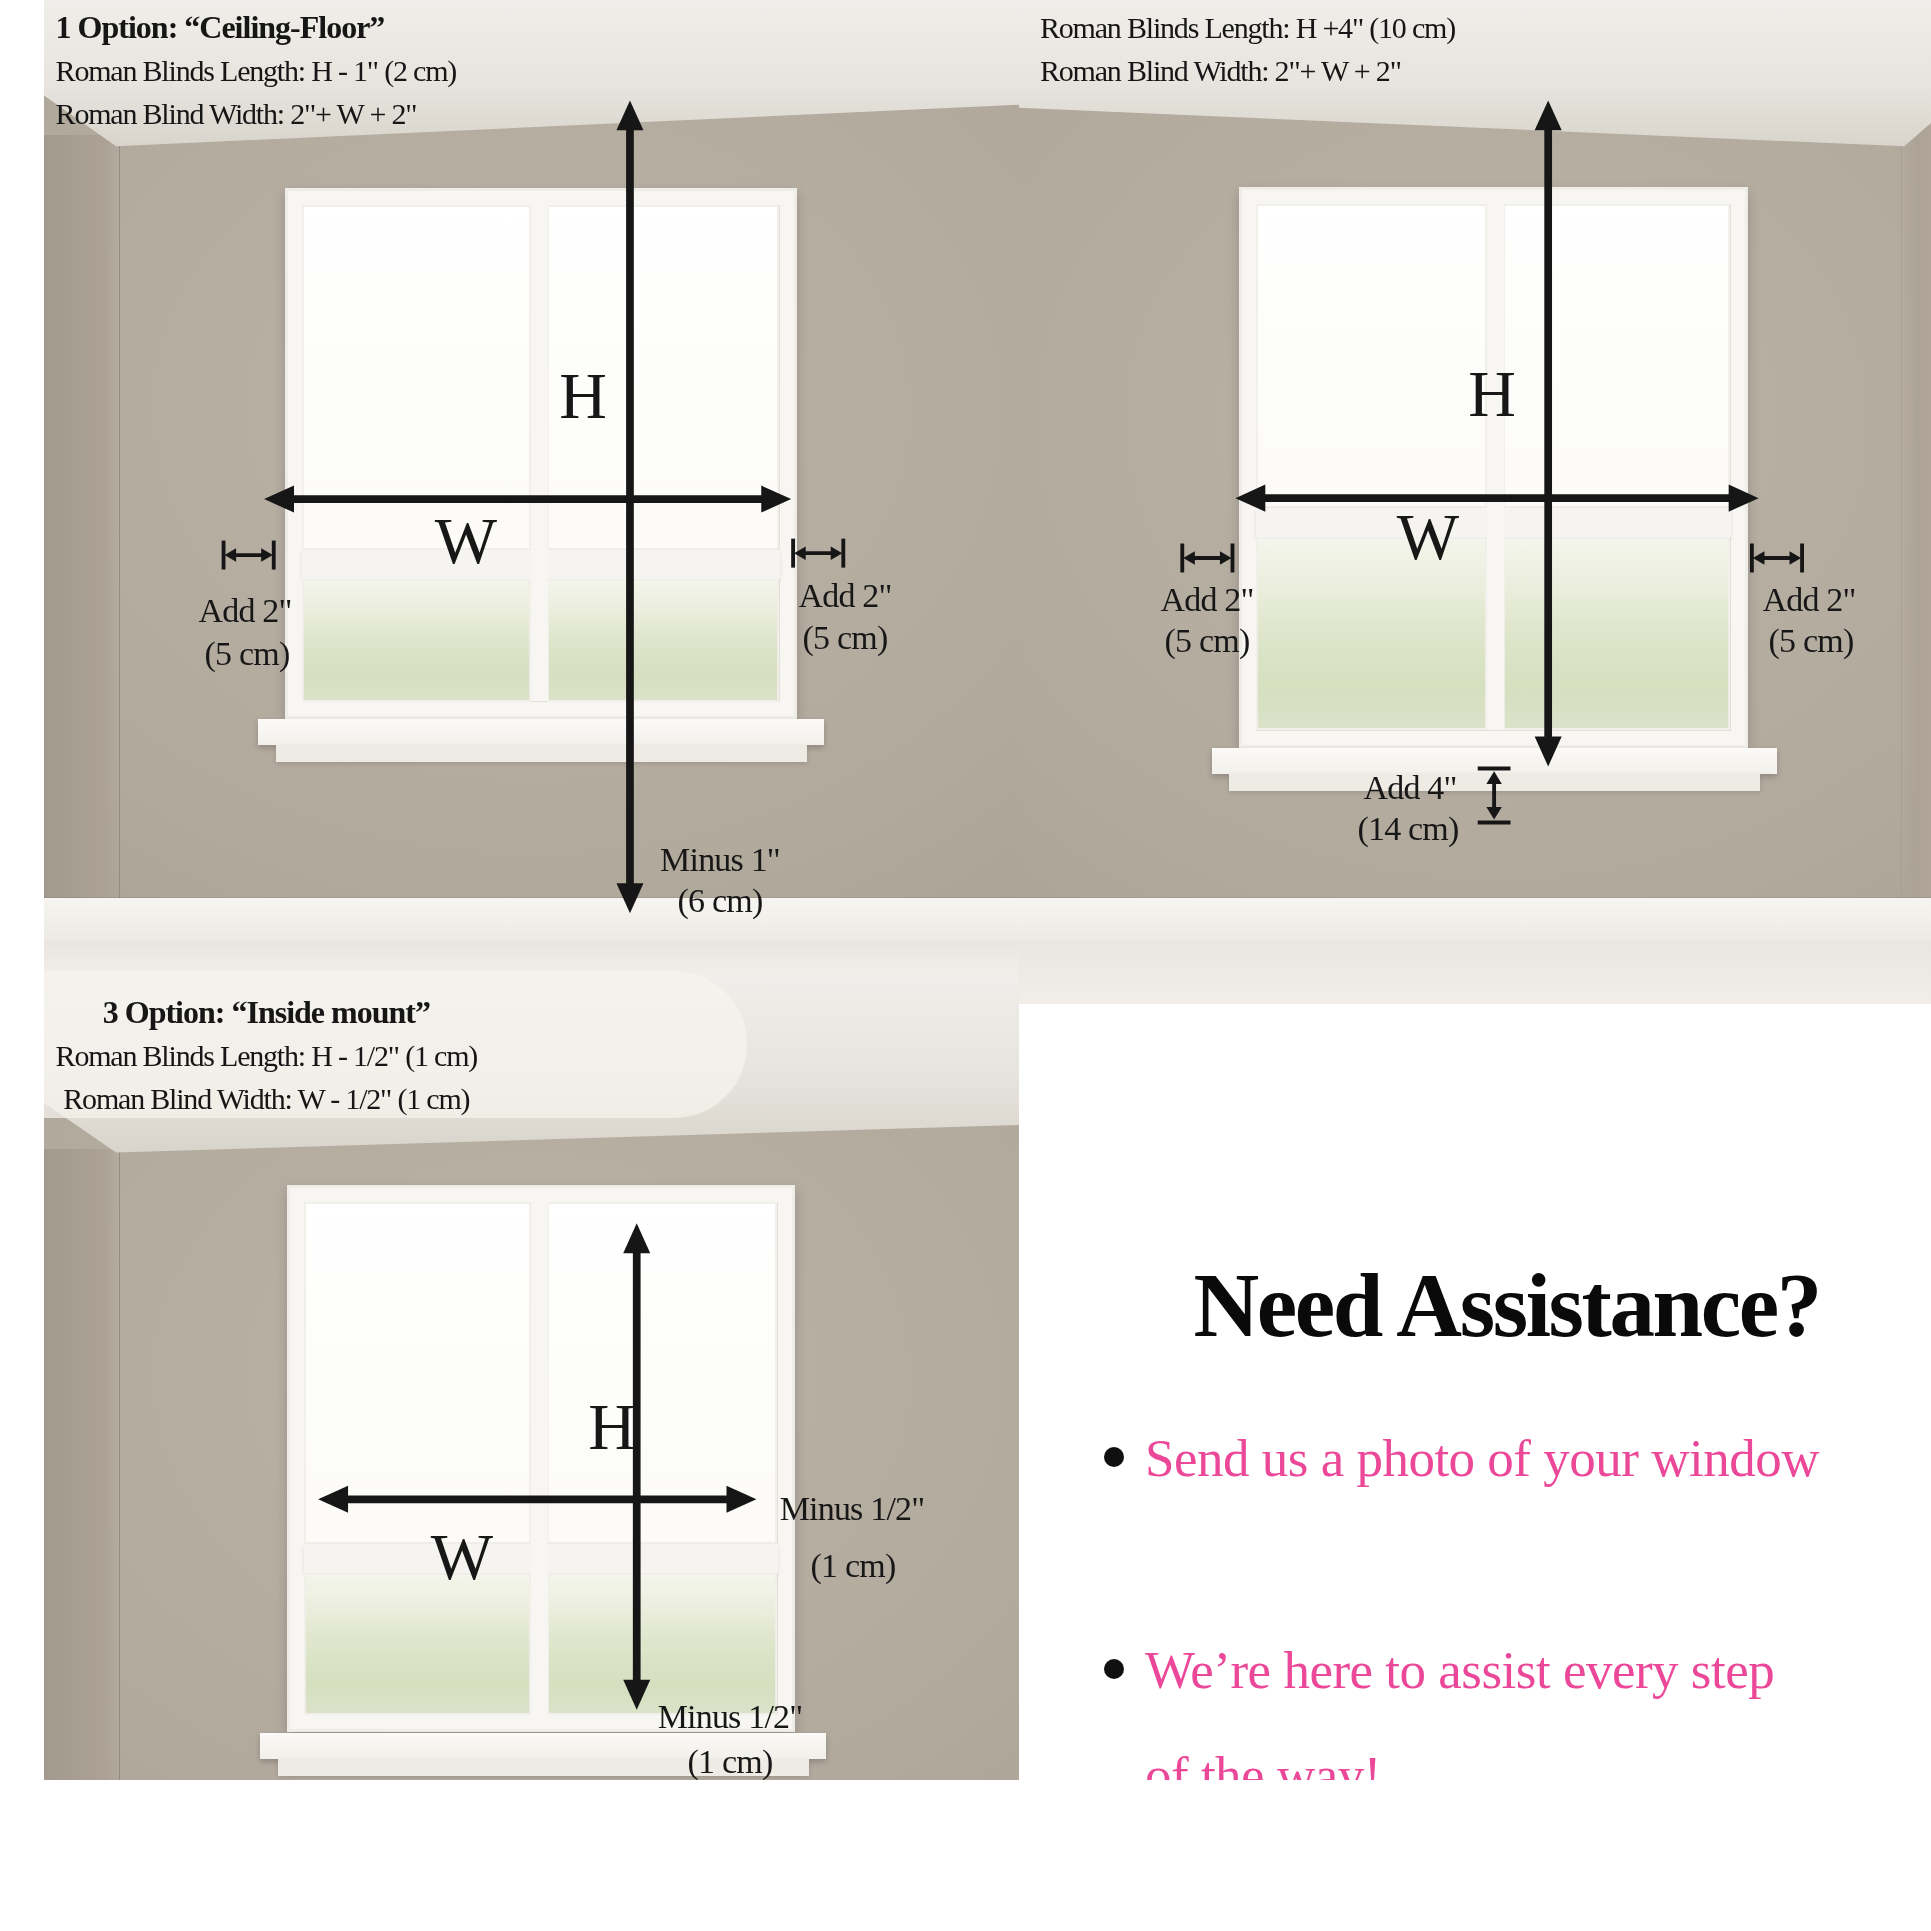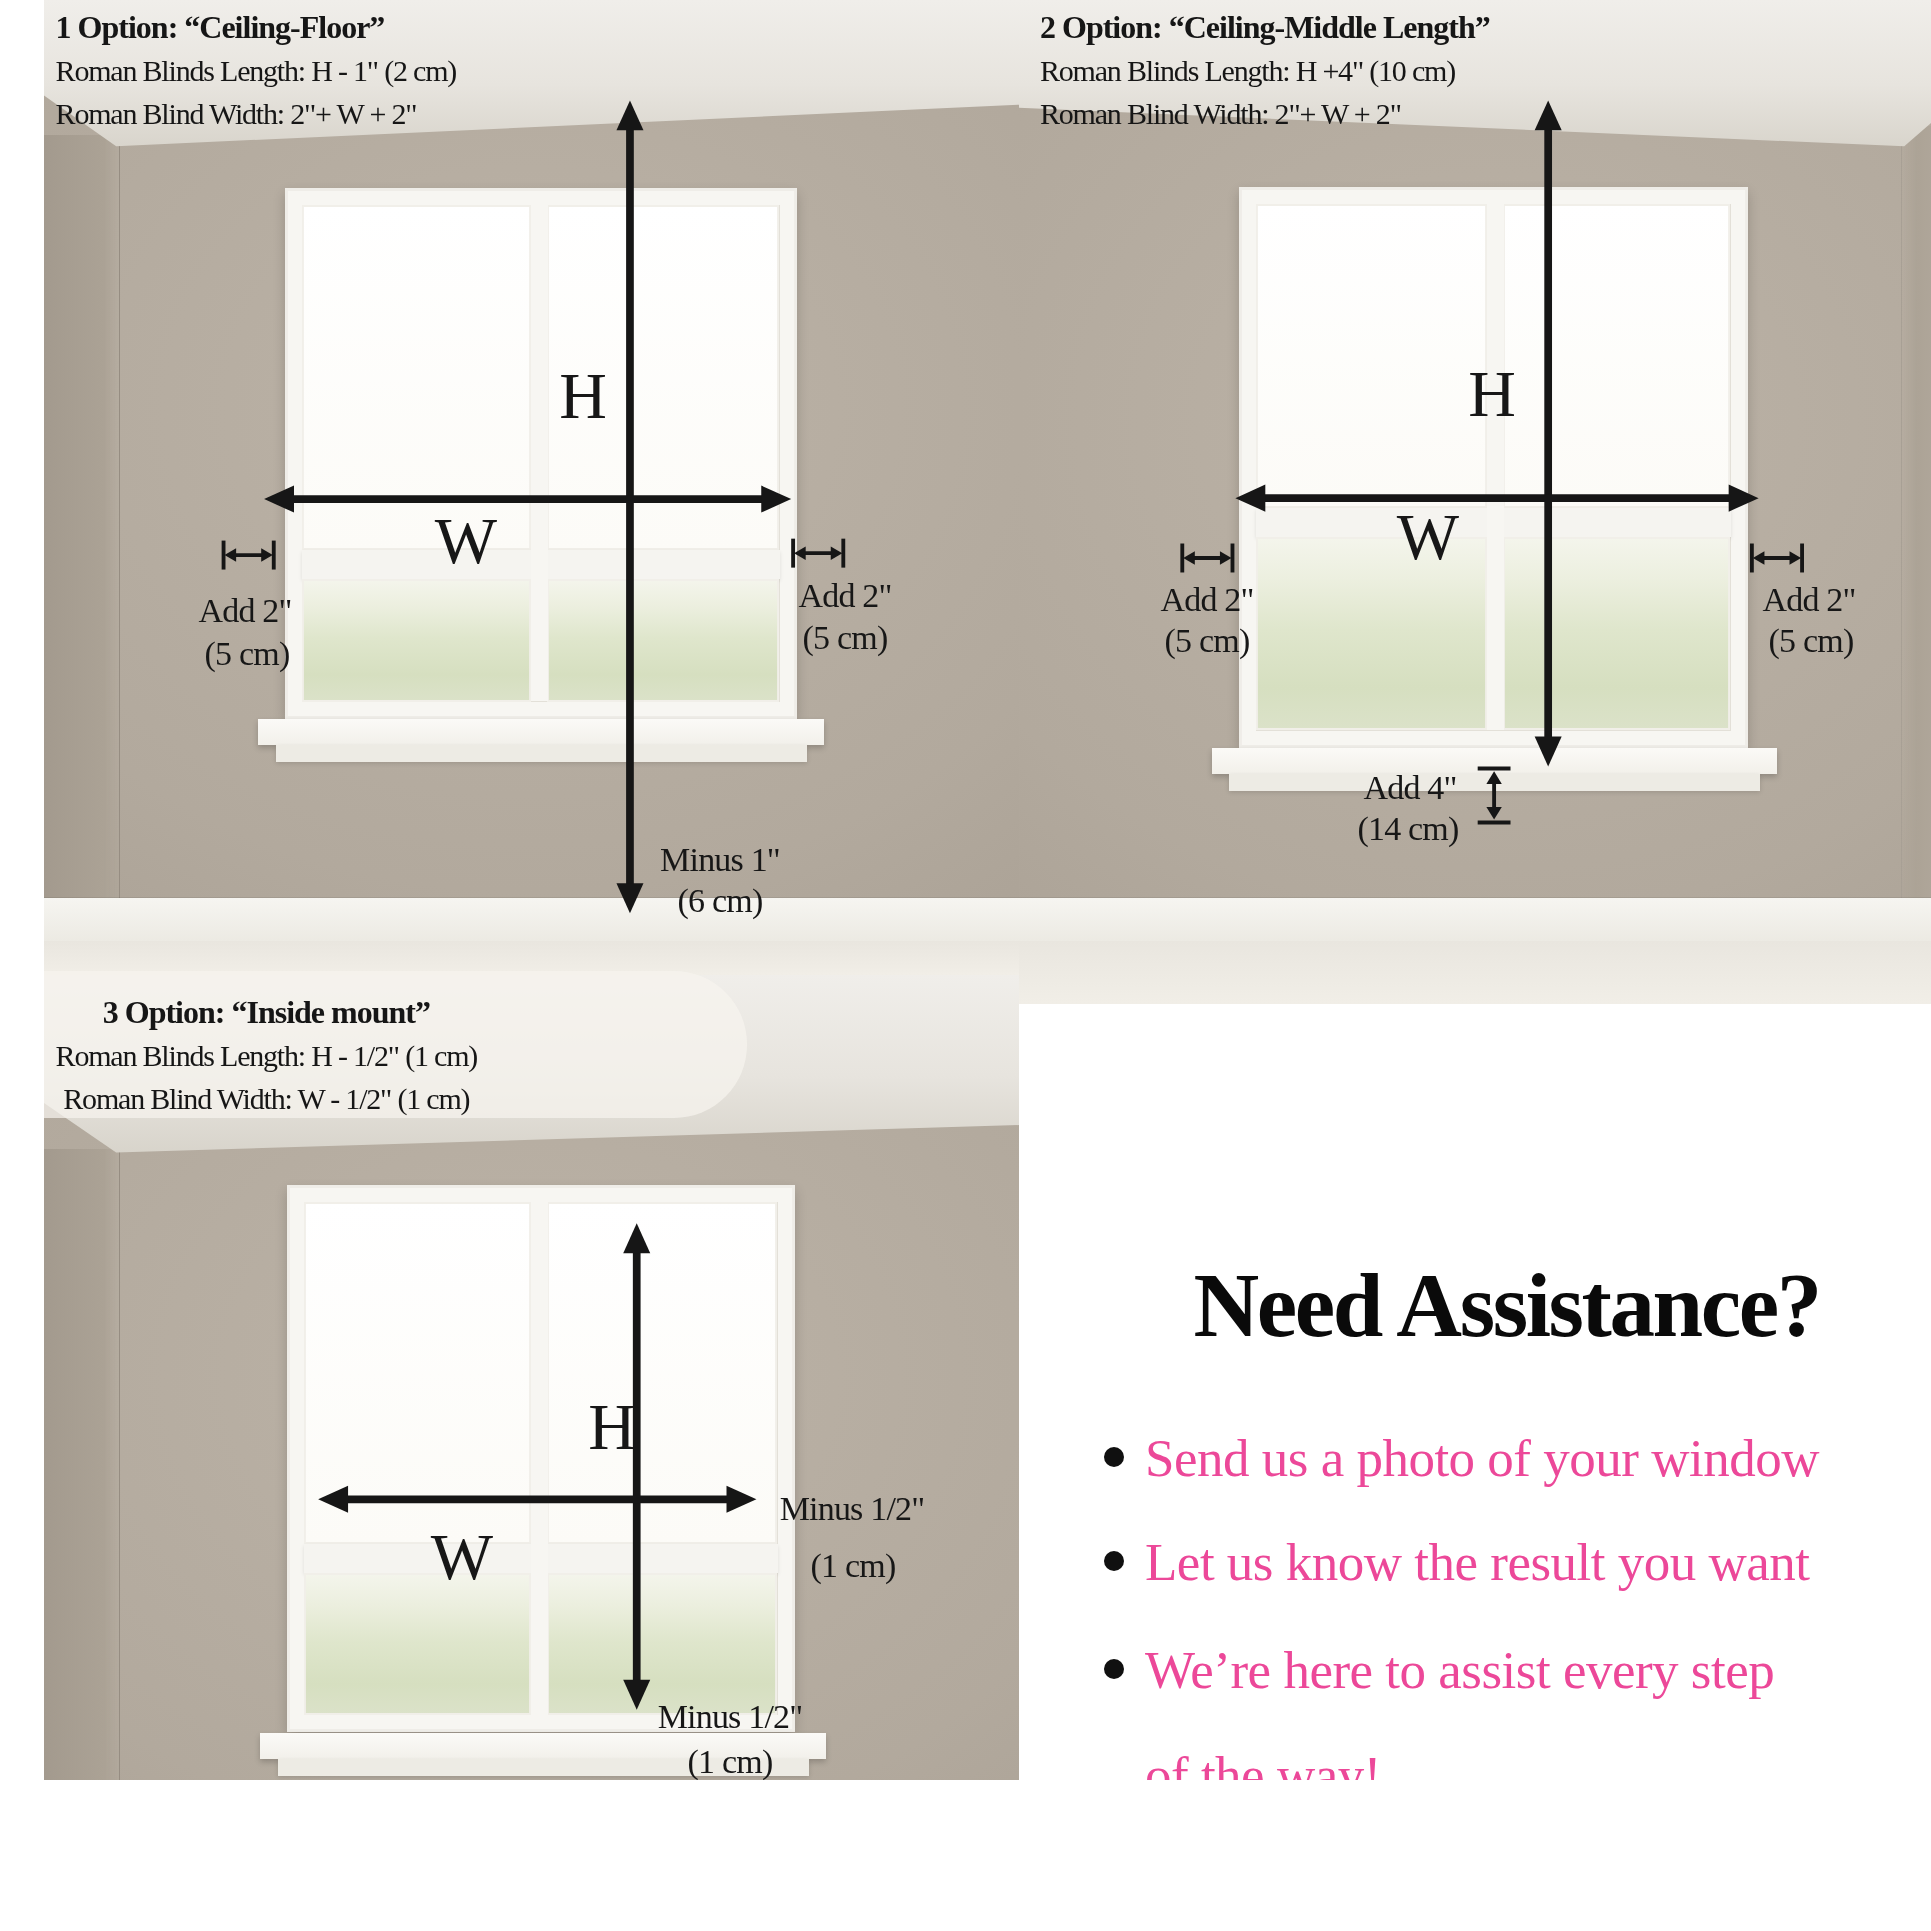--- a/index.html
+++ b/index.html
@@ -169,21 +169,20 @@
       <g stroke="#161616" fill="#161616">
         <line x1="475" y1="796" x2="509" y2="796" stroke-width="4"></line>
         <line x1="475" y1="852" x2="509" y2="852" stroke-width="4"></line>
         <line x1="492" y1="806" x2="492" y2="842" stroke-width="4"></line>
         <polygon points="492,799 484,812 500,812" stroke="none"></polygon>
         <polygon points="492,849 484,836 500,836" stroke="none"></polygon>
       </g>
     </svg>
 
     <div class="caption" style="left:21px;top:5.8px;">
-      <div class="b">2 Option: “Ceiling-Middle Length”</div>
       <div>Roman Blinds Length: H +4" (10 cm)</div>
       <div>Roman Blind Width: 2"+ W + 2"</div>
     </div>
 
     <div class="anno hw" style="left:473px;top:394px;">H</div>
     <div class="anno hw" style="left:409px;top:537px;">W</div>
     <div class="anno" style="left:188px;top:600px;">Add 2"</div>
     <div class="anno" style="left:188px;top:641px;">(5 cm)</div>
     <div class="anno" style="left:790px;top:600px;">Add 2"</div>
     <div class="anno" style="left:792px;top:641px;">(5 cm)</div>
@@ -238,24 +237,20 @@
     <div>Roman Blinds Length: H - 1/2" (1 cm)</div>
     <div>Roman Blind Width: W - 1/2" (1 cm)</div>
   </div>
 
   <section class="panel">
     <h2 class="na-heading" style="margin:0;">Need Assistance?</h2>
     <div class="bullet-row" style="top:425px;">
       <span class="dot"></span>
       <span>Send us a photo of your window</span>
     </div>
-    <div class="bullet-row" style="top:529px;">
-      <span class="dot"></span>
-      <span>Let us know the result you want</span>
-    </div>
     <div class="bullet-row" style="top:637px;">
       <span class="dot"></span>
       <span>We’re here to assist every step</span>
     </div>
     <div class="bullet-row" style="top:742px;">
       <span>of the way!</span>
     </div>
   </section>
 
 

